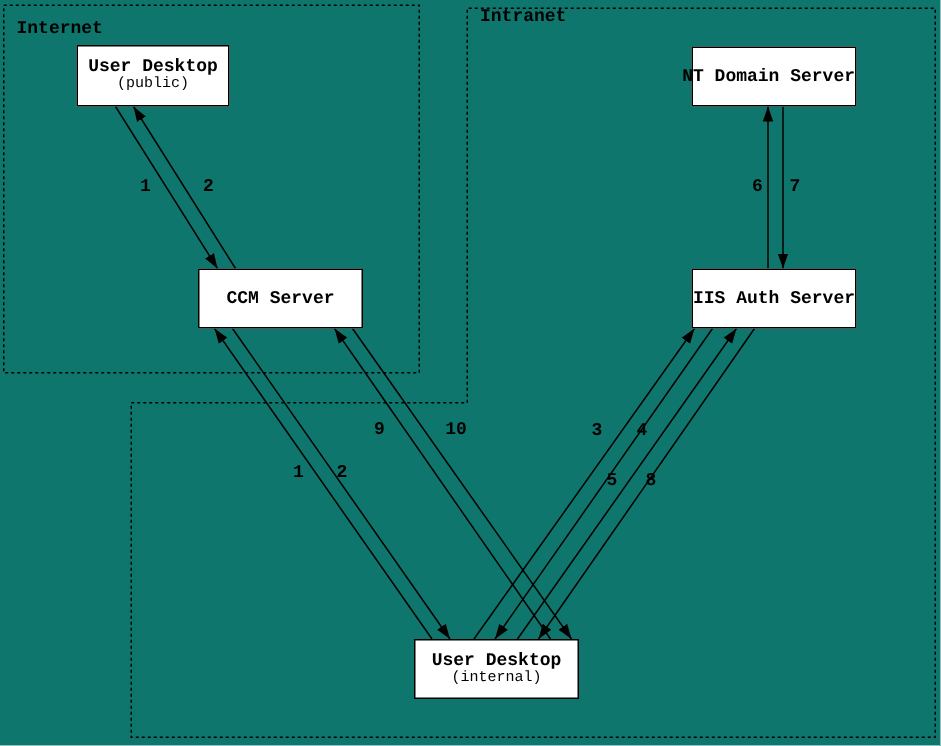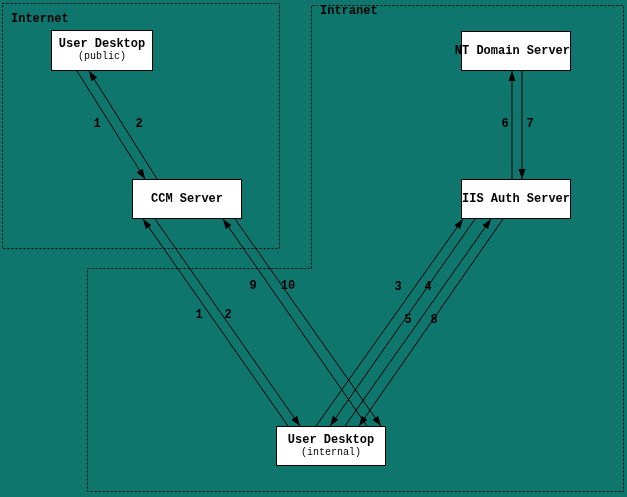--- a/index.html
+++ b/index.html
@@ -102,18 +102,18 @@
   <div class="numlabel" style="left:199px;top:315px;">1</div>
   <div class="numlabel" style="left:228px;top:315px;">2</div>
 
   <div class="numlabel" style="left:398px;top:287px;">3</div>
   <div class="numlabel" style="left:428px;top:287px;">4</div>
 
   <div class="numlabel" style="left:408px;top:320px;">5</div>
   <div class="numlabel" style="left:434px;top:320px;">8</div>
 
   <div class="numlabel" style="left:253px;top:286px;">9</div>
-  <div class="numlabel" style="left:288px;top:286px;">10</div>
+  <div class="numlabel" style="left:304px;top:286px;">10</div>
 
   <div class="numlabel" style="left:505px;top:124px;">6</div>
   <div class="numlabel" style="left:530px;top:124px;">7</div>
 
 </div>
 
 </body></html>

